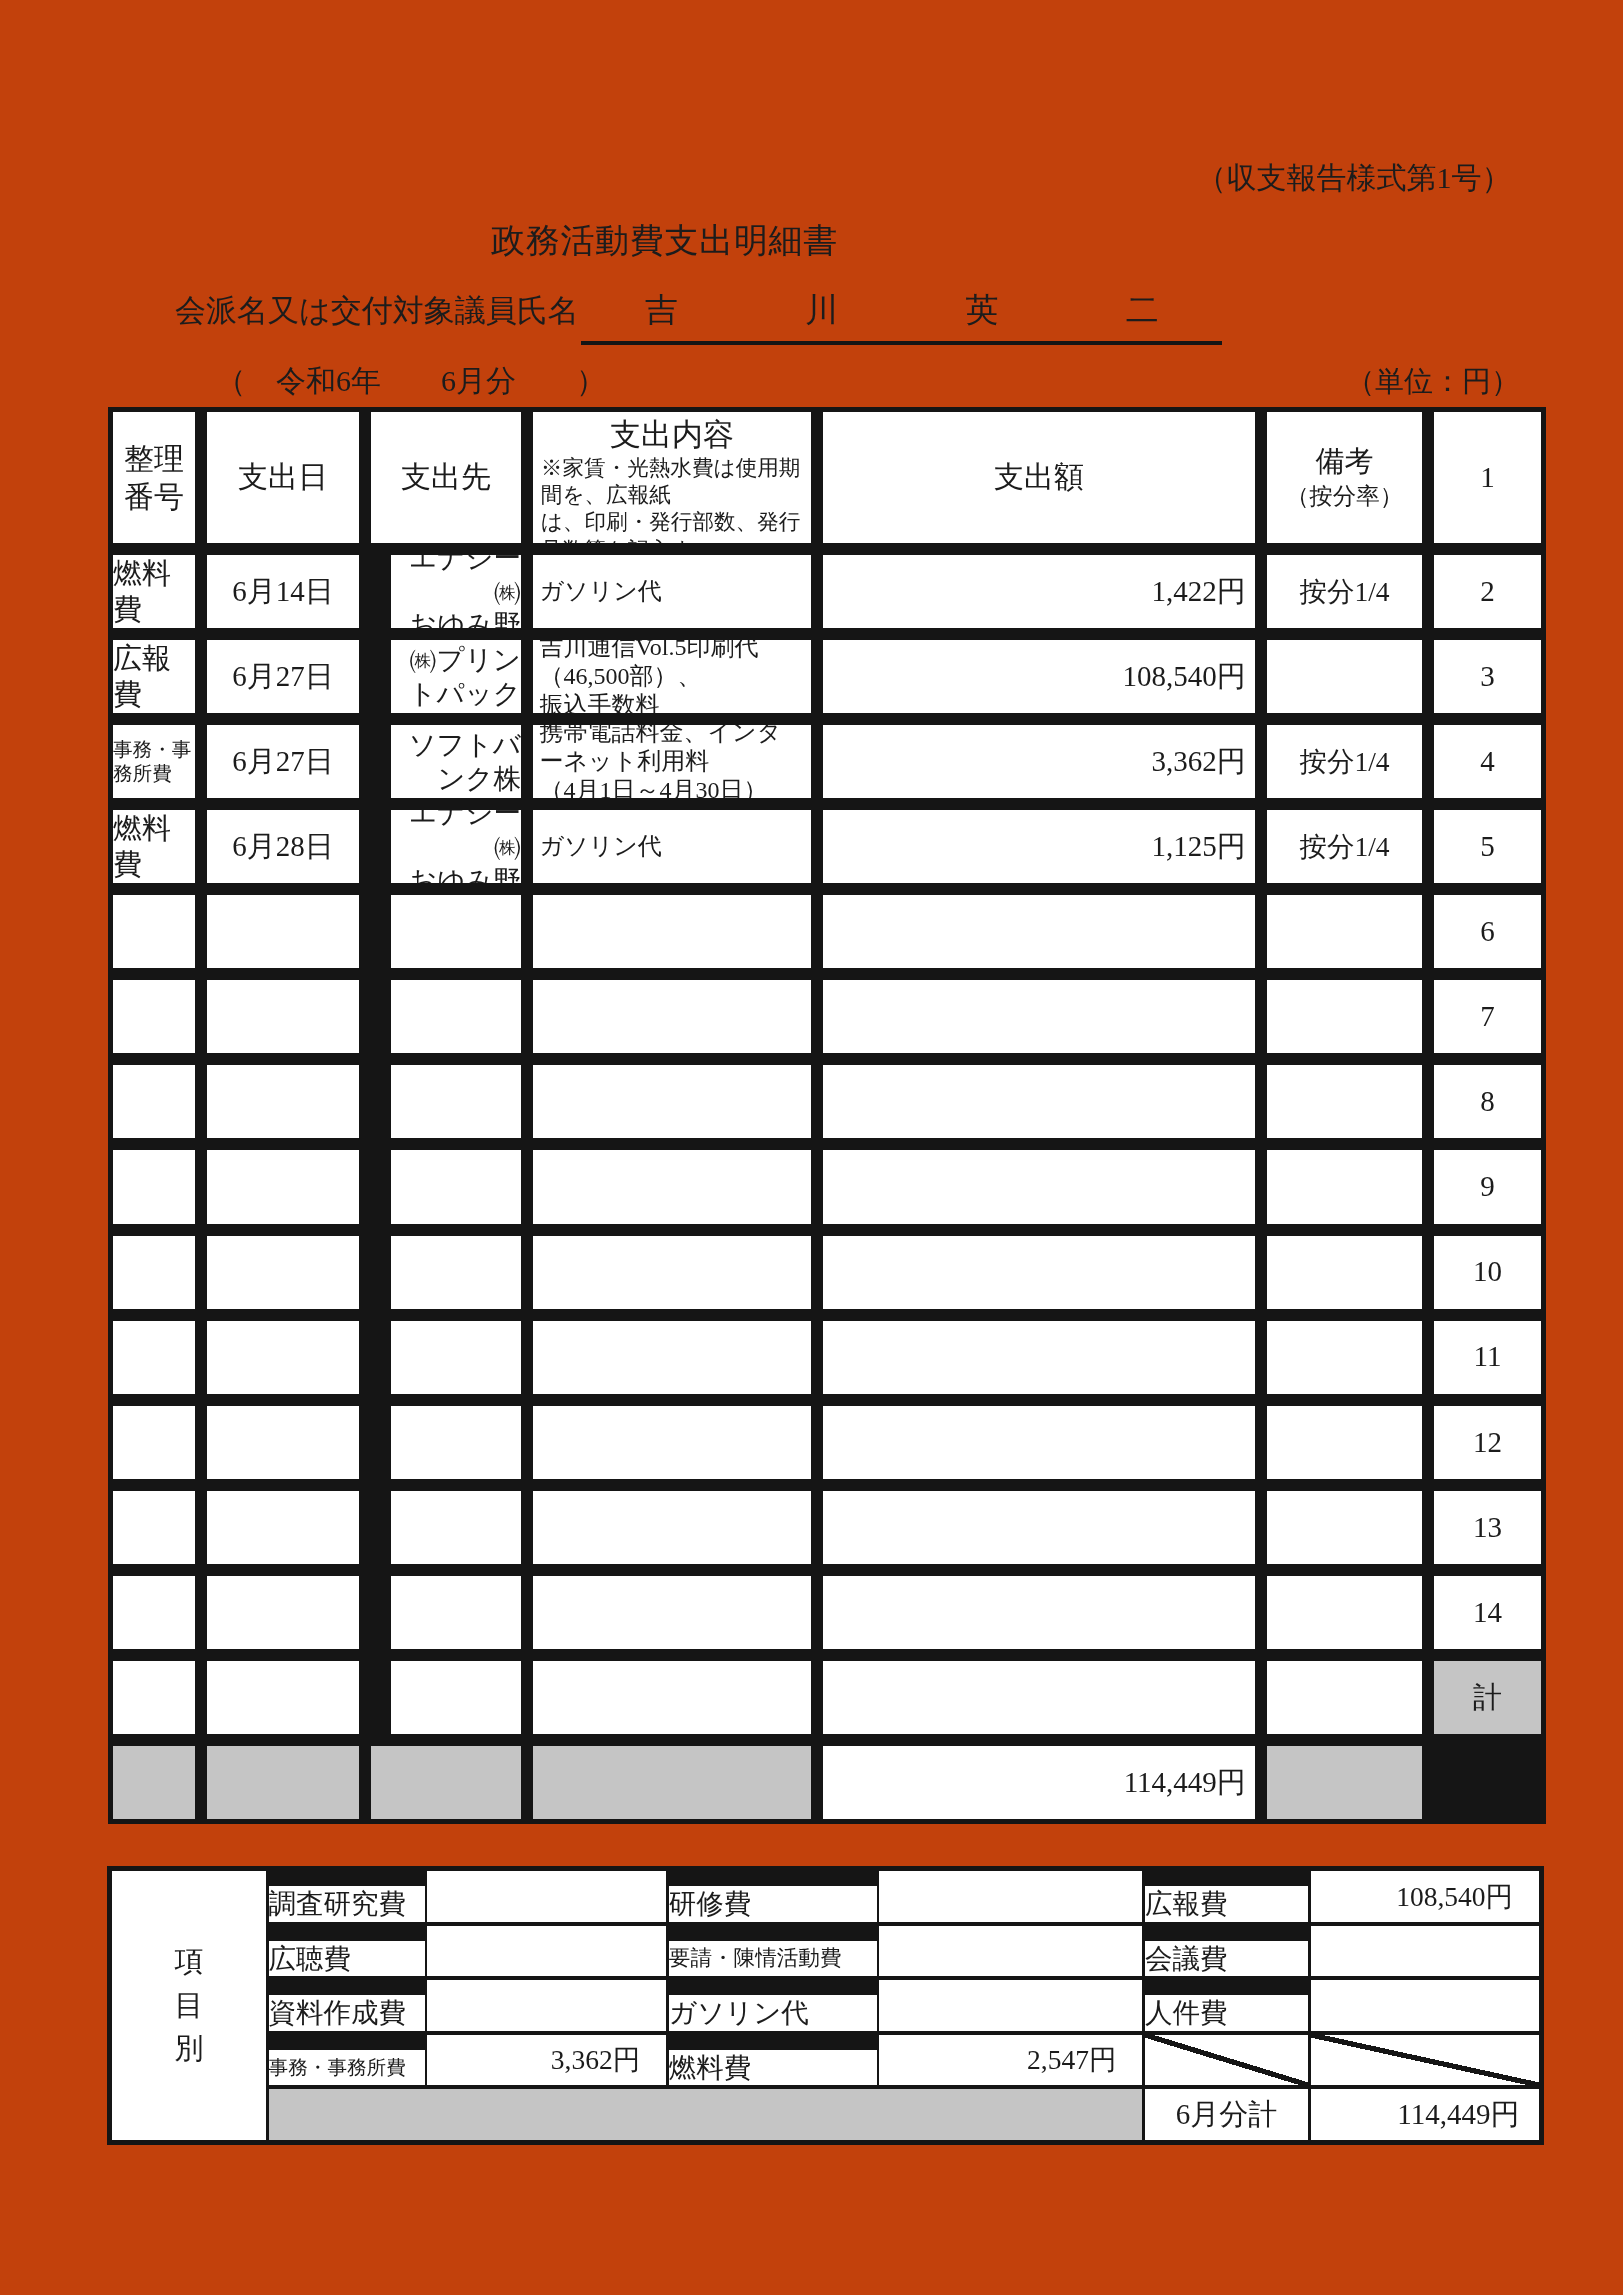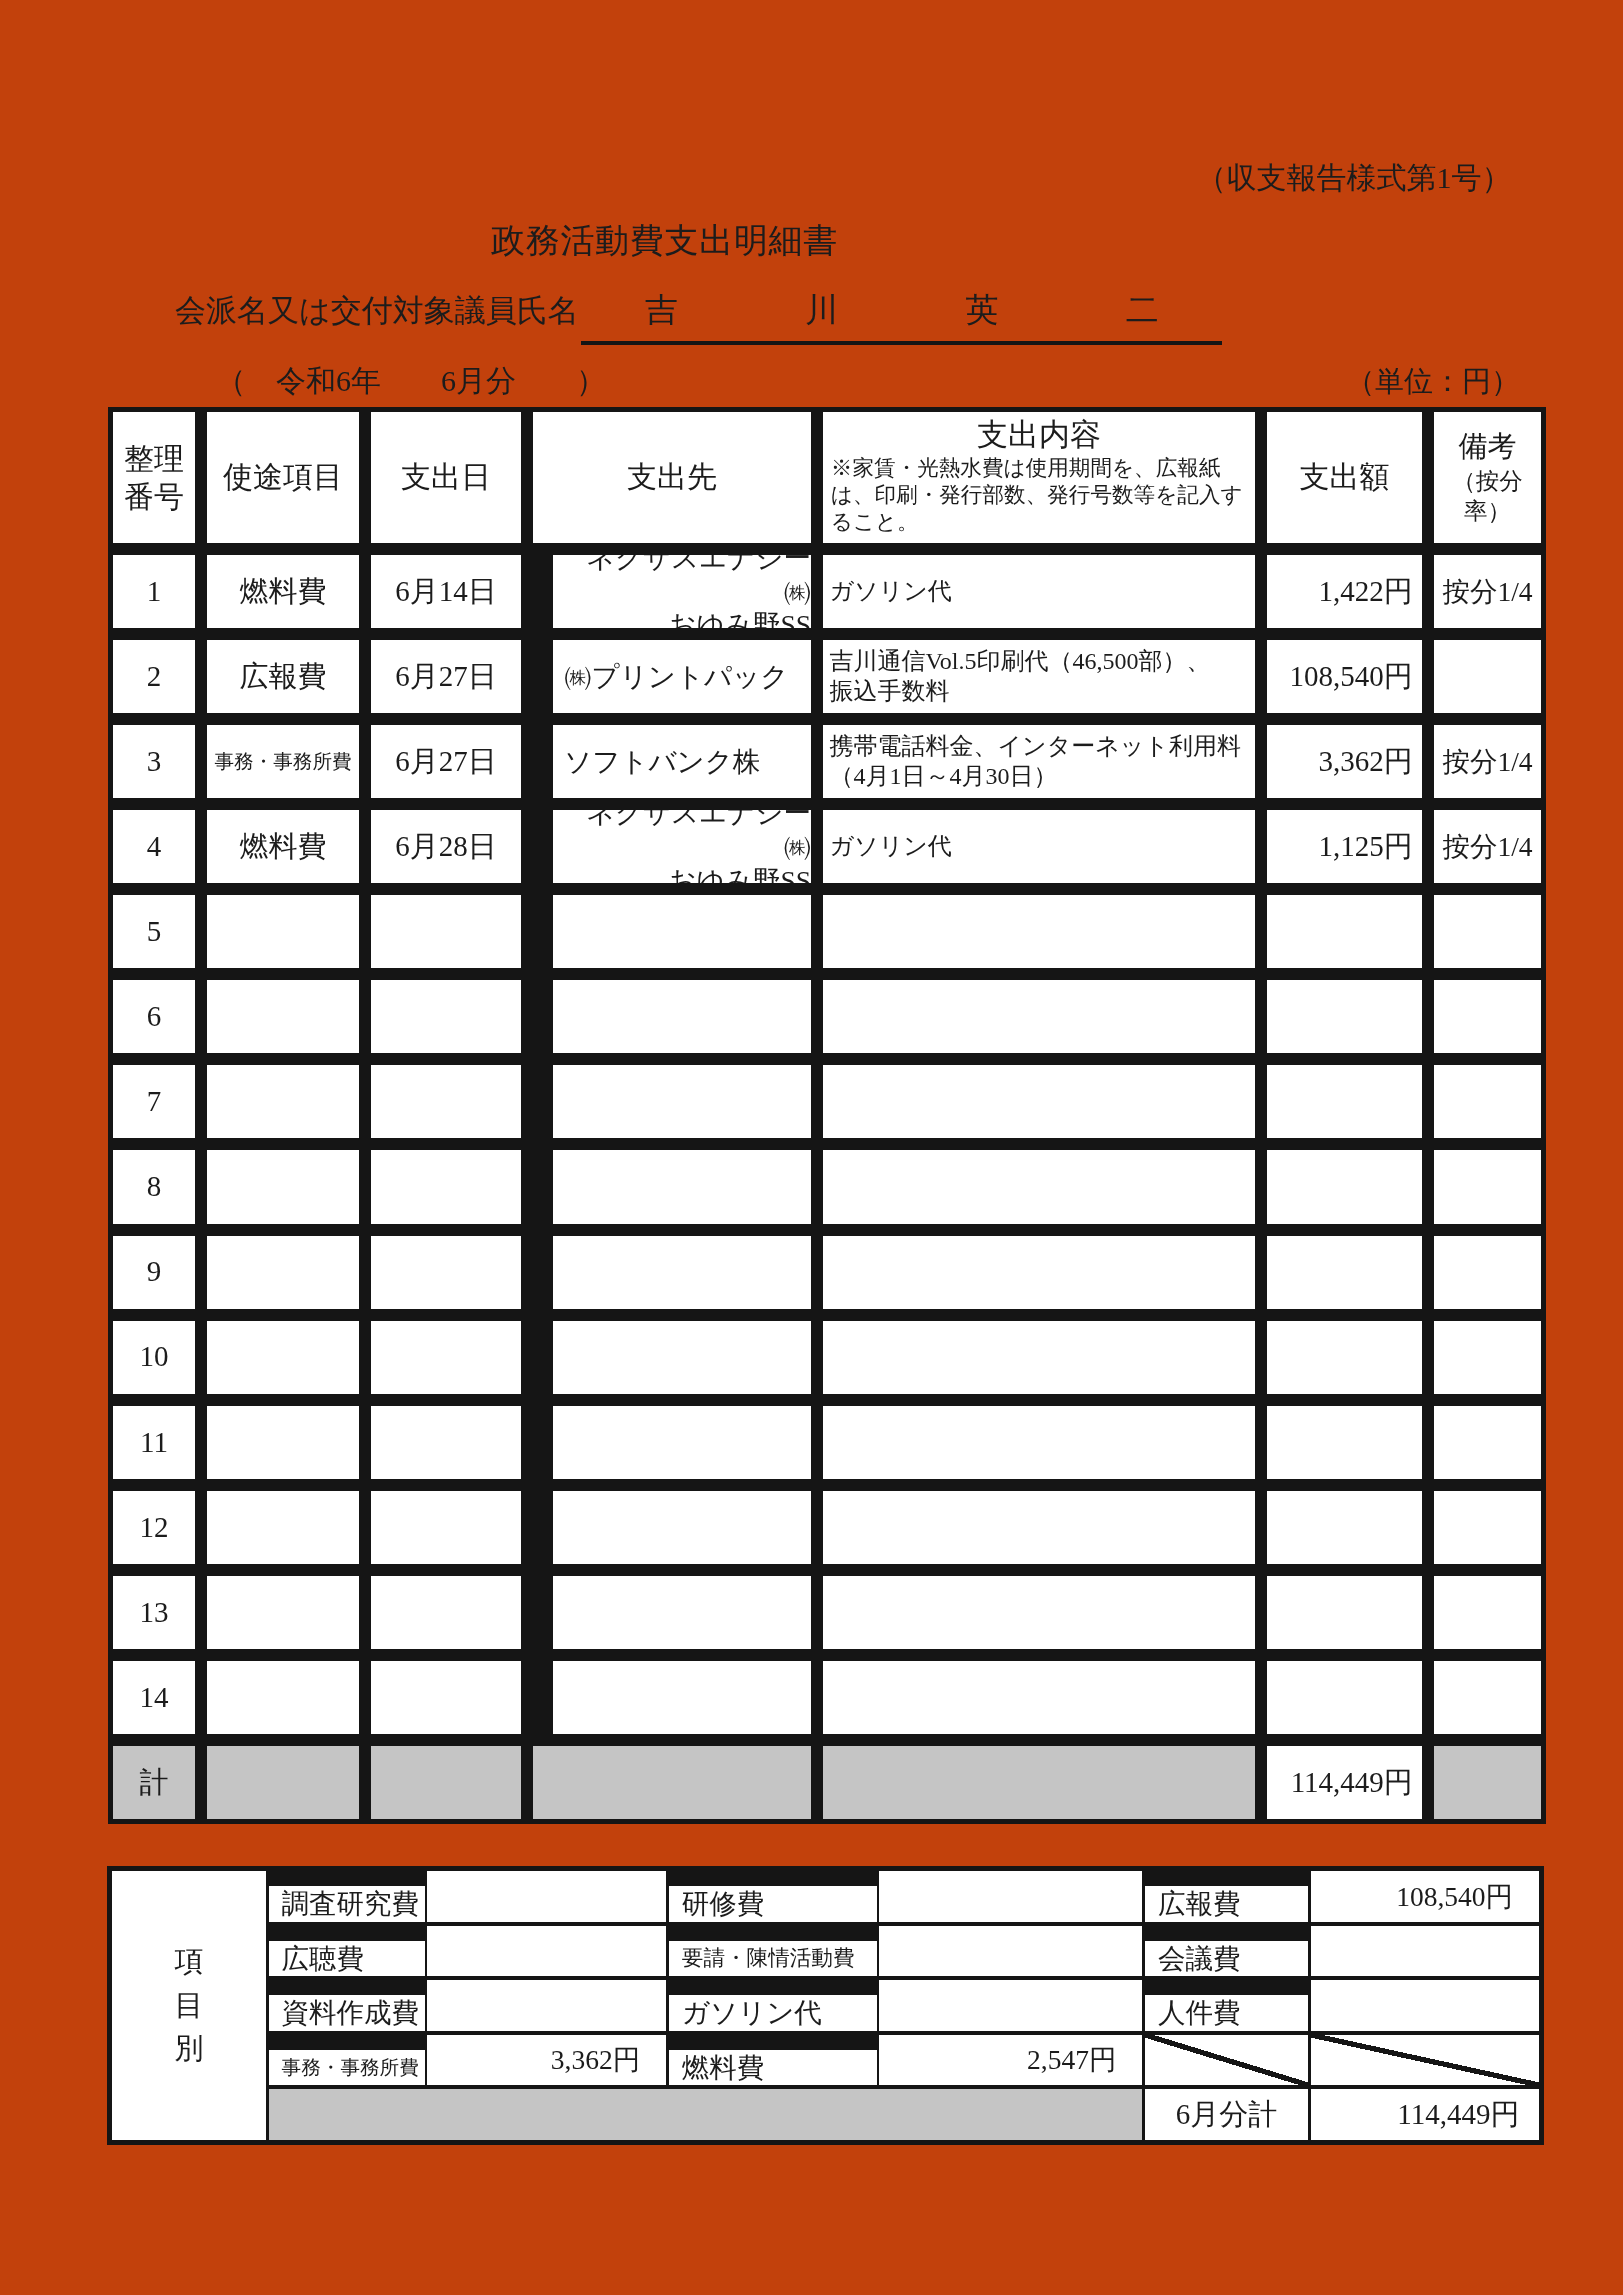--- a/index.html
+++ b/index.html
@@ -74,21 +74,21 @@
   .c-payee{font-size:27.5px;padding-left:11px;text-align:right;margin-left:20px;}
   .c-content{font-size:24px;padding-left:6.5px;padding-right:10px;text-align:left;}
   .c-amount{font-size:29px;padding-right:9.2px;}
   .c-note{font-size:27.5px;}
 
   
   .side-label{
     grid-area:1/1/6/2;
     font-size:29px;line-height:1.5;
   }
-  .s-label{font-size:27.5px;padding-left:13px;text-align:left;margin-top:15px;}
+  .s-label{font-size:27.5px;padding-left:0;text-align:left;margin-top:15px;}
   .s-label.small{font-size:21.6px;}
   .s-label.xsmall{font-size:19.6px;}
   .s-value{font-size:27.5px;padding-right:26px;}
   .s-total-label{font-size:29px;}
   .s-total-value{font-size:29px;padding-right:19.6px;}
   .diag{
     background-image:linear-gradient(to top right,
       transparent calc(50% - 2.6px),
       #151515 calc(50% - 2.6px),
       #151515 calc(50% + 2.6px),
@@ -114,21 +114,20 @@
     </span>
   </div>
 
   <div class="abs period-line">（　令和6年　　6月分　　）</div>
 
   <div class="abs unit-note">（単位：円）</div>
 
   <div class="abs gridtable main-table" id="main-table">
     <div class="cell hcell two pre">整理
 番号</div>
-    <div class="cell hcell">使途項目</div>
     <div class="cell hcell">支出日</div>
     <div class="cell hcell">支出先</div>
     <div class="cell hcell content-head">
       <span class="content-head-title">支出内容</span>
       <span class="content-head-note pre">※家賃・光熱水費は使用期間を、広報紙
 は、印刷・発行部数、発行号数等を記入す
 ること。</span>
     </div>
     <div class="cell hcell">支出額</div>
     <div class="cell hcell note-head">

